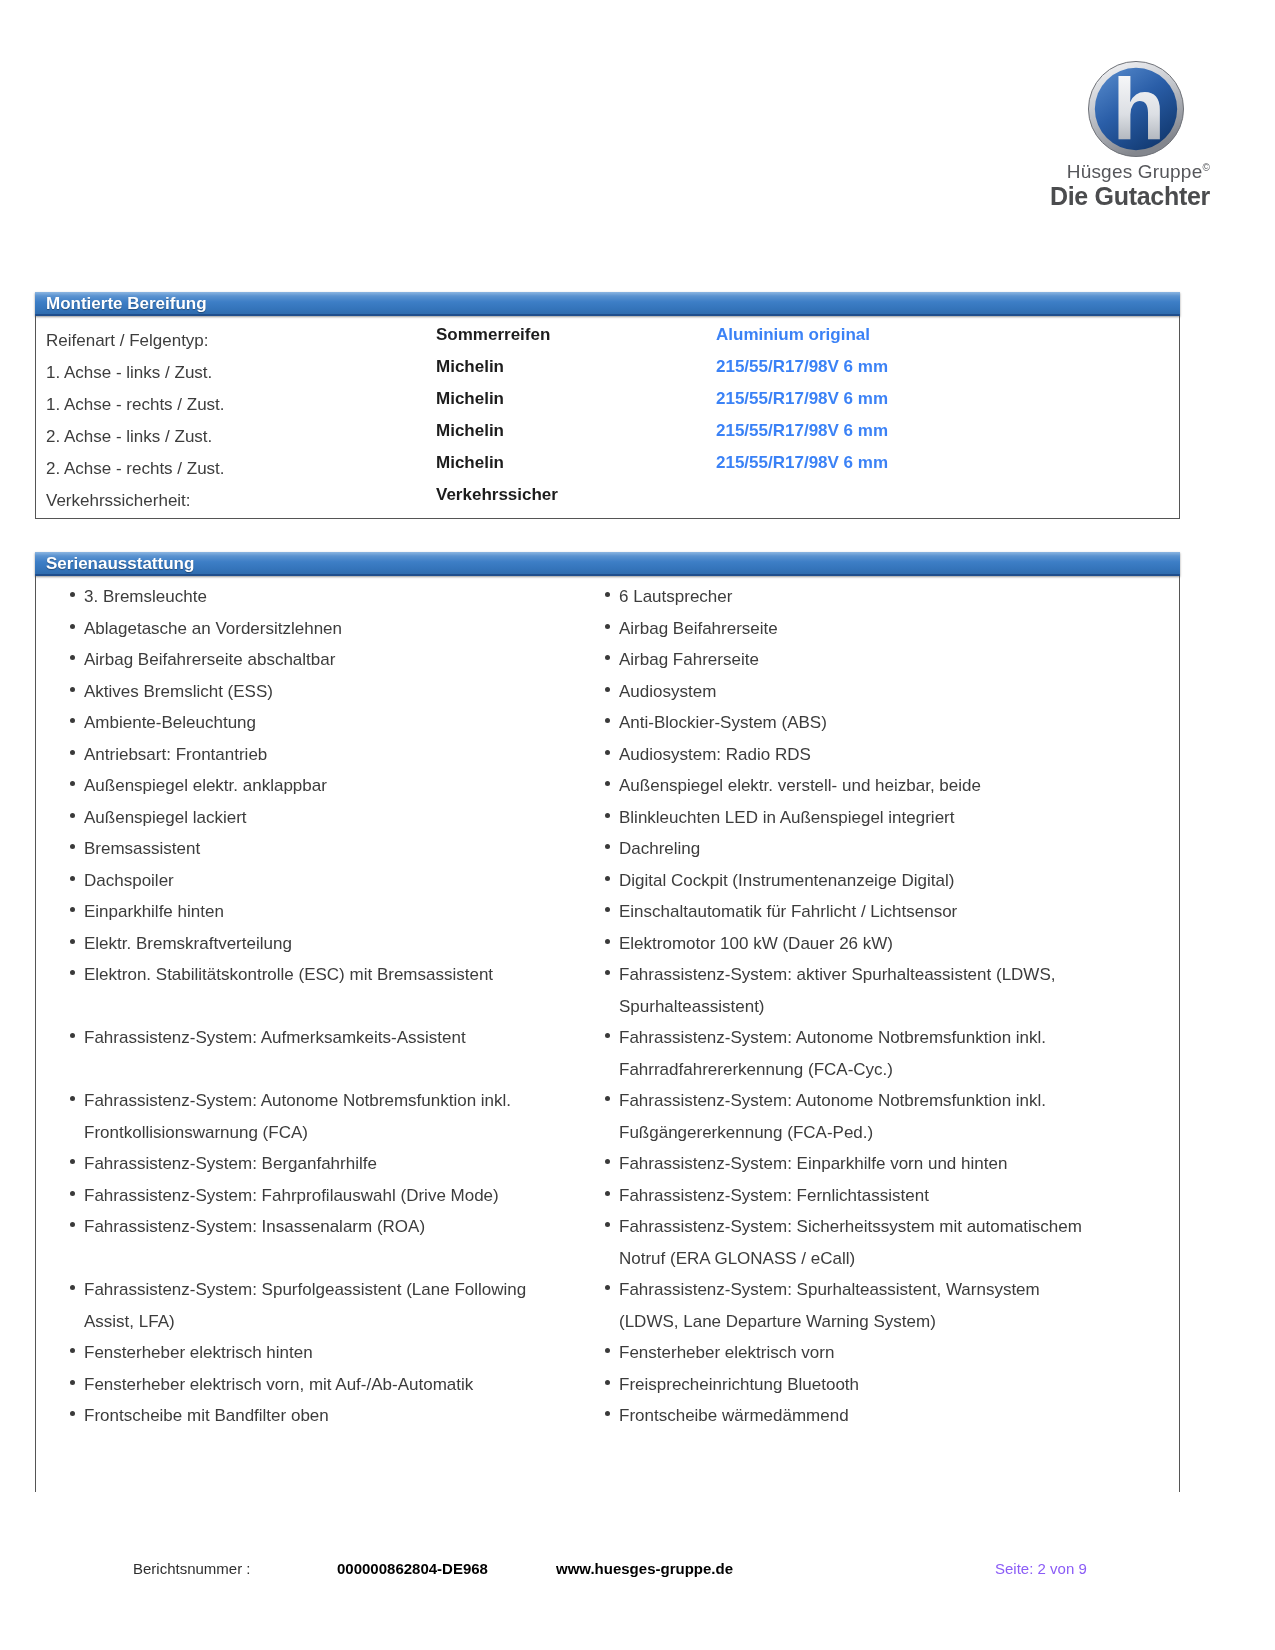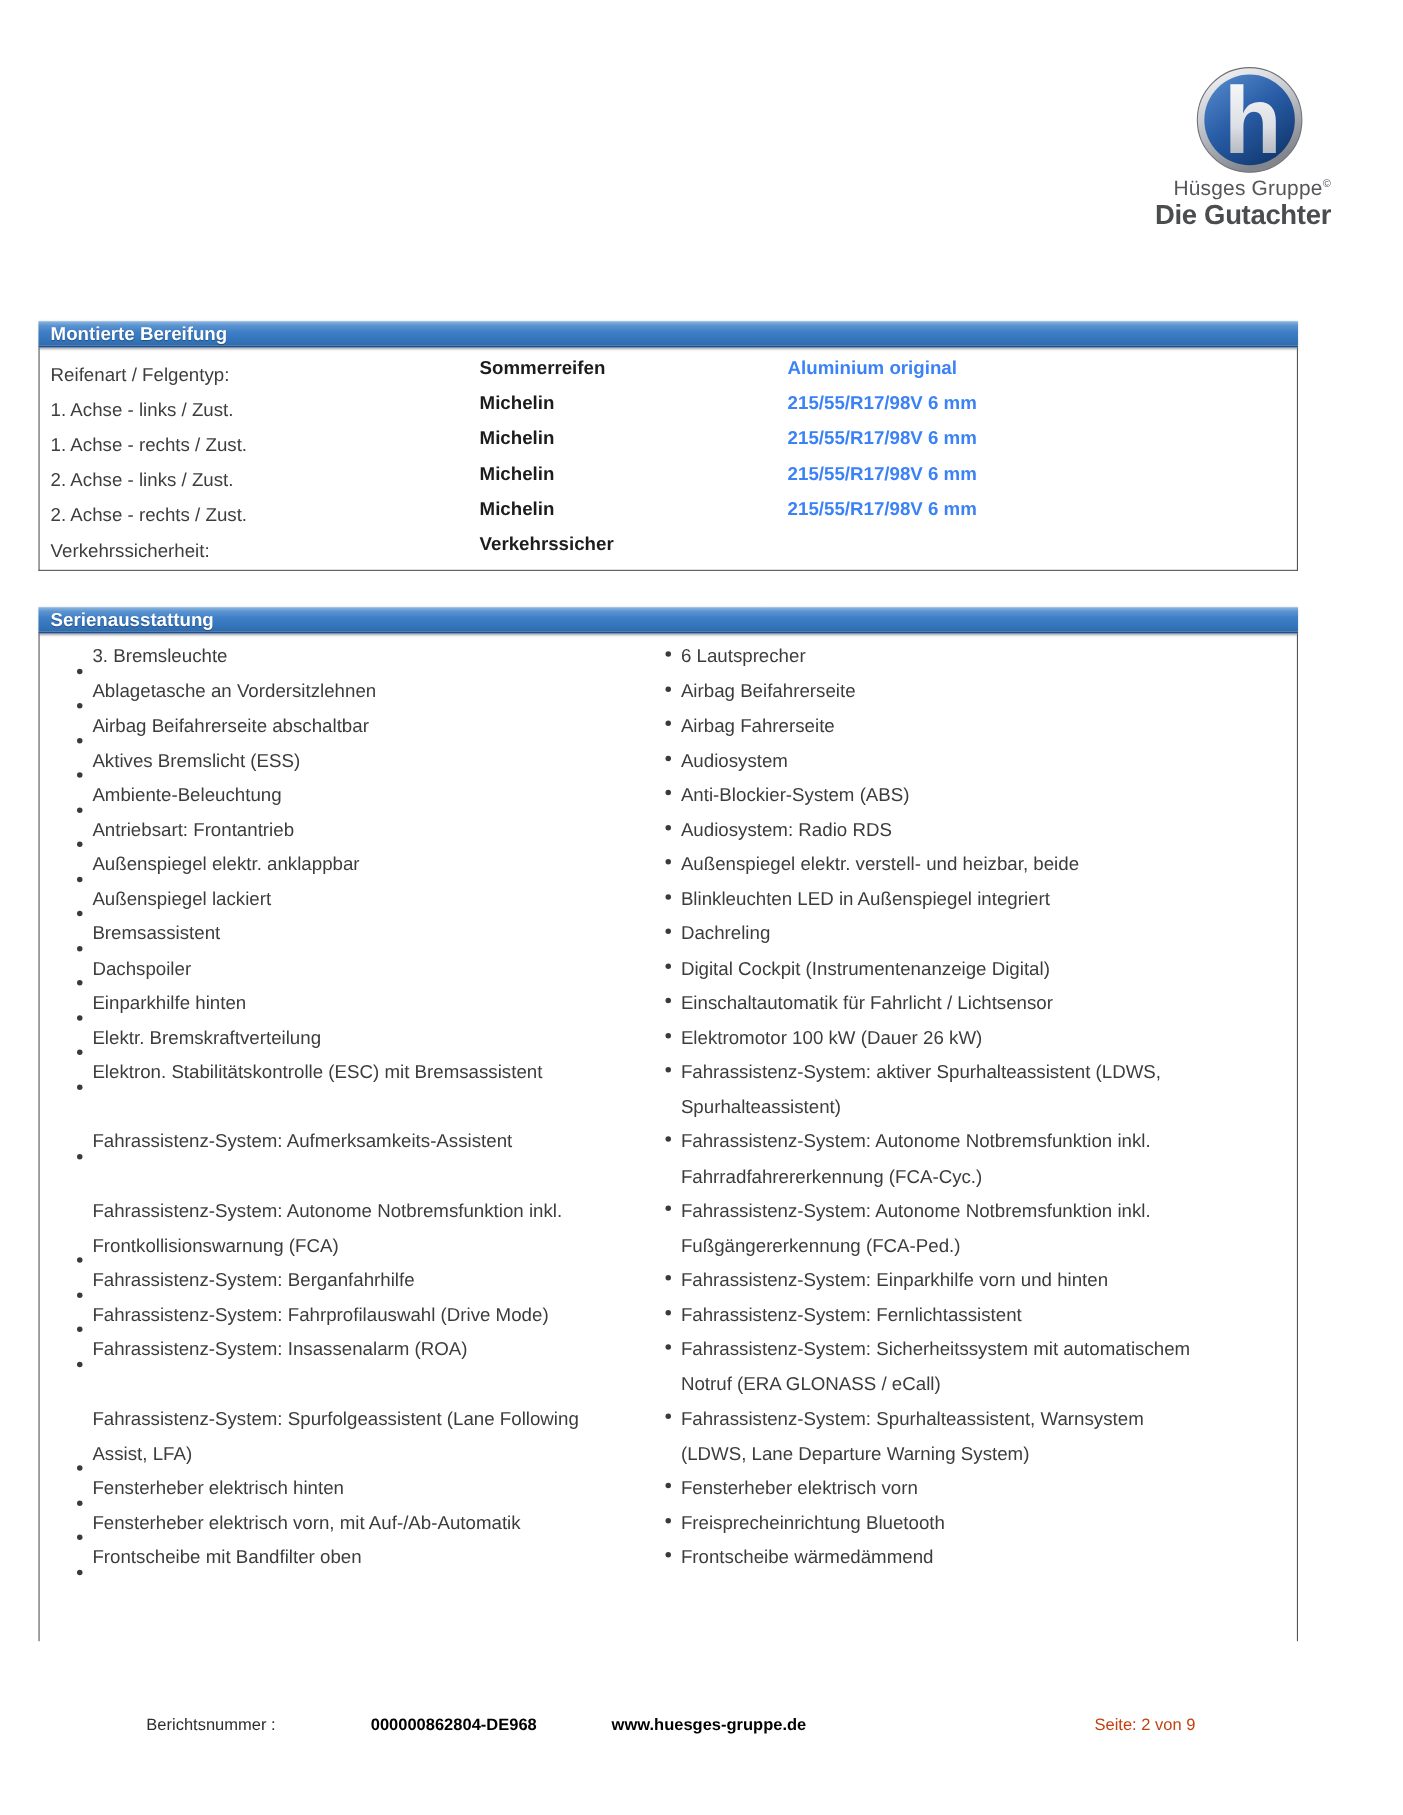--- a/index.html
+++ b/index.html
@@ -61,38 +61,38 @@
     font-size:17px; font-weight:bold; color:#1c1c1c;
   }
   .t-spec {
     flex:1; box-sizing:border-box; padding-top:5px;
     font-size:17px; font-weight:bold; color:#3b82f6;
   }
 
   
   .eq-row { display:flex; align-items:flex-start; }
   .eq-cell { display:flex; align-items:flex-start; box-sizing:border-box; }
-  .eq-cell.left  { width:568px; padding-left:34px;align-items:flex-end; }
+  .eq-cell.left  { width:568px; padding-left:34px; }
   .eq-cell.right { flex:1; padding-left:1px; }
   .eq-bullet {
     flex:none; width:5px; height:5px; border-radius:50%;
     background:#3a3a3a; margin:11px 9px 0 0;
   }
   .eq-text {
     font-size:17px; line-height:31.5px; color:#3c3c3c;
     white-space:pre-line;
   }
 
   
   .footer { position:absolute; top:1560px; left:0; width:100%; height:24px; font-size:15px; }
   .footer span { position:absolute; top:0; white-space:nowrap; }
   .f-label { left:133px; color:#2e2e2e; }
   .f-number { left:337px; font-weight:bold; color:#000; }
   .f-site { left:556px; font-weight:bold; color:#000; }
-  .f-page { left:995px; color:#c2410c; }
+  .f-page { left:995px; color:#8b5cf6; }
 </style>
 </head>
 <body>
 
 <div class="page">
 
   <div class="logo">
     <svg class="logo-badge" viewBox="0 0 100 100">
       <defs>
         <linearGradient id="ringGrad" x1="0" y1="0" x2="0.4" y2="1">

